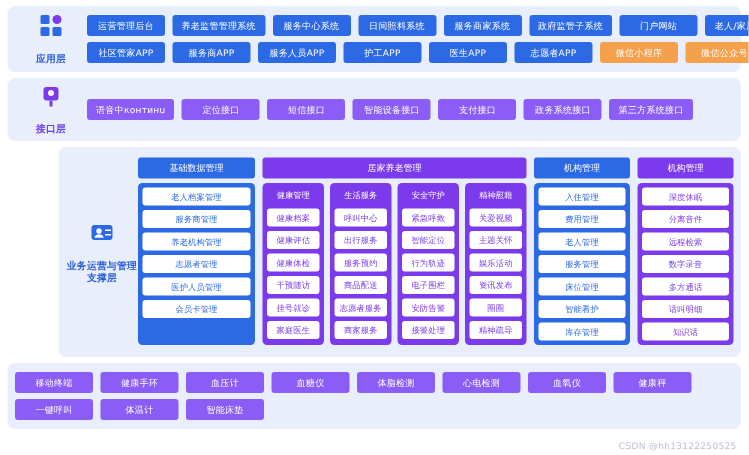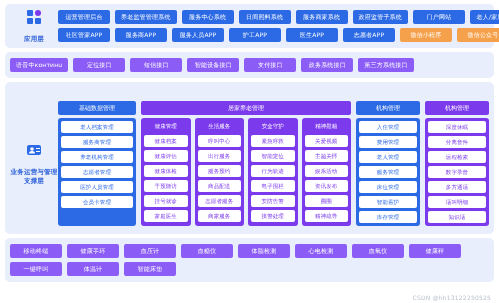--- a/index.html
+++ b/index.html
@@ -39,21 +39,21 @@
     border-radius: 2px;
     display: flex; align-items: center; justify-content: center;
     font-size: 6px; color: #ffffff; white-space: nowrap;
     letter-spacing: .2px;
   }
   .chip.blue   { background: #2c6ae5; }
   .chip.orange { background: #f5a04a; }
   .chip.purple { background: #8b5cf6; }
 
   
-  #business { padding: 17px 5px 6px 5px; }
+  #business { padding: 5px 5px 6px 5px; margin-left: 34px; }
   #business .layer-body { flex-wrap: nowrap; gap: 0 5px; align-items: stretch; align-content: stretch; }
 
   .group { display: flex; flex-direction: column; gap: 3px; }
   .group-head {
     height: 14px; border-radius: 2px;
     display: flex; align-items: center; justify-content: center;
     font-size: 6px; color: #fff; white-space: nowrap;
   }
   .group-head.blue   { background: #2c6ae5; }
   .group-head.purple { background: #7c3aed; }
@@ -125,20 +125,28 @@
           <div class="chip blue">护工APP</div>
           <div class="chip blue">医生APP</div>
           <div class="chip blue">志愿者APP</div>
           <div class="chip orange">微信小程序</div>
           <div class="chip orange">微信公众号</div>
         </div>
       </div>
   </section>
 
   <section class="layer" id="interface">
+    <div class="layer-label">
+      <svg class="ico" viewBox="0 0 16 16">
+        <rect x="3" y="2" width="10" height="9" rx="2" fill="#7c3aed"></rect>
+        <rect x="7" y="11" width="2" height="4" fill="#7c3aed"></rect>
+        <circle cx="8" cy="6" r="2" fill="#ffffff"></circle>
+      </svg>
+      <span class="ltext" style="color:#6d3df0">接口层</span>
+    </div>
     <div class="layer-body" id="iface-body">
         <div style="display: flex; gap: 5px; width: 100%;">
           <div class="chip purple">语音中континu</div>
           <div class="chip purple">定位接口</div>
           <div class="chip purple">短信接口</div>
           <div class="chip purple">智能设备接口</div>
           <div class="chip purple">支付接口</div>
           <div class="chip purple">政务系统接口</div>
           <div class="chip purple">第三方系统接口</div>
         </div>

